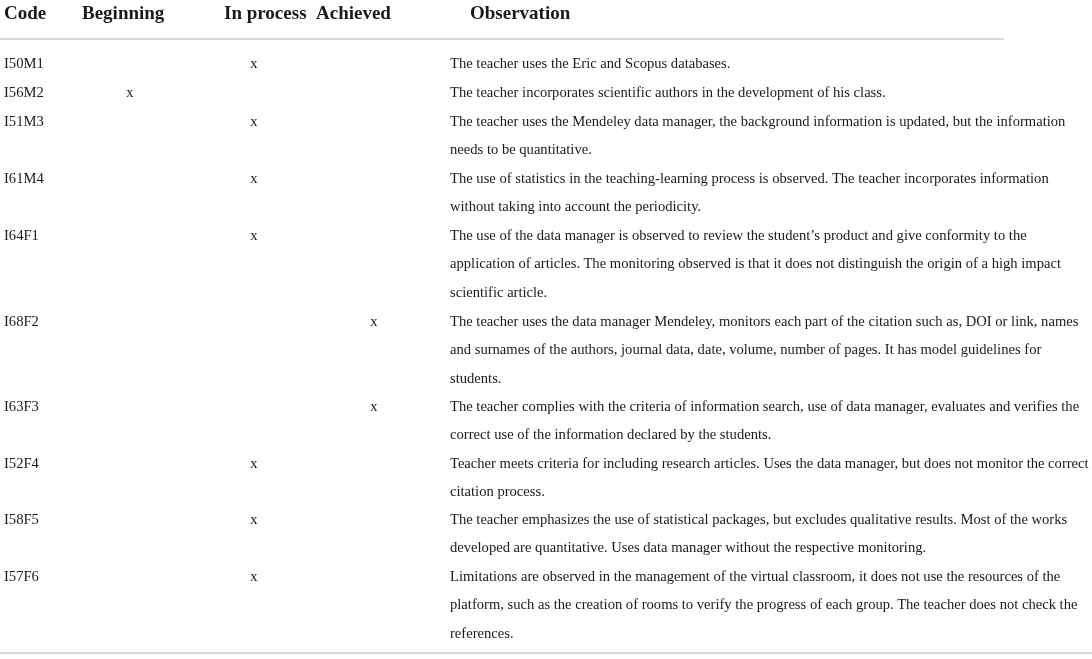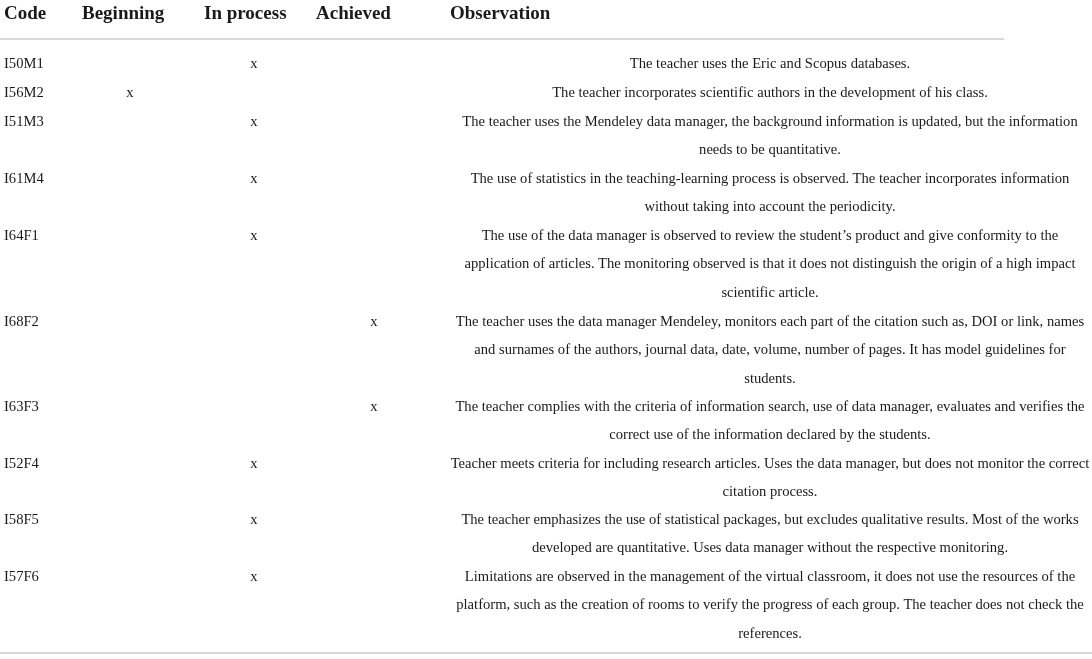--- a/index.html
+++ b/index.html
@@ -13,33 +13,33 @@
       position: relative; height: 38px;
       border-bottom: 2px solid #d8d8d8;
     }
     .hcell {
       position: absolute; top: 0; font-weight: bold; font-size: 19px; line-height: 26px;
     }
     .row { position: absolute; left: 0; width: 1092px; }
     .cell { position: absolute; top: 0; font-size: 14.6px; line-height: 28.4px; }
     .code { left: 4px; text-align: center; }
     .mark { width: 30px; text-align: center; }
-    .obs { left: 450px; width: 640px; text-align: center; }
+    .obs { left: 450px; width: 640px; }
     .bottom-rule { position: absolute; left: 0; top: 652px; width: 1092px; height: 2px; background: #d8d8d8; }
   </style>
 </head>
 <body>
 
 <div class="tbl">
   <div class="header">
     <div class="hcell" style="left:4px">Code</div>
     <div class="hcell" style="left:82px">Beginning</div>
-    <div class="hcell" style="left:204px">In process</div>
+    <div class="hcell" style="left:224px">In process</div>
     <div class="hcell" style="left:316px">Achieved</div>
-    <div class="hcell" style="left:450px">Observation</div>
+    <div class="hcell" style="left:470px">Observation</div>
   </div>
 
   <div id="rows">
       <div class="row" style="top: 49px;">
         <div class="cell code">I50M1</div>
         <div class="cell mark" style="left: 115px;"></div>
         <div class="cell mark" style="left: 239px;">x</div>
         <div class="cell mark" style="left: 359px;"></div>
         <div class="cell obs">The teacher uses the Eric and Scopus databases.</div>
       </div>

